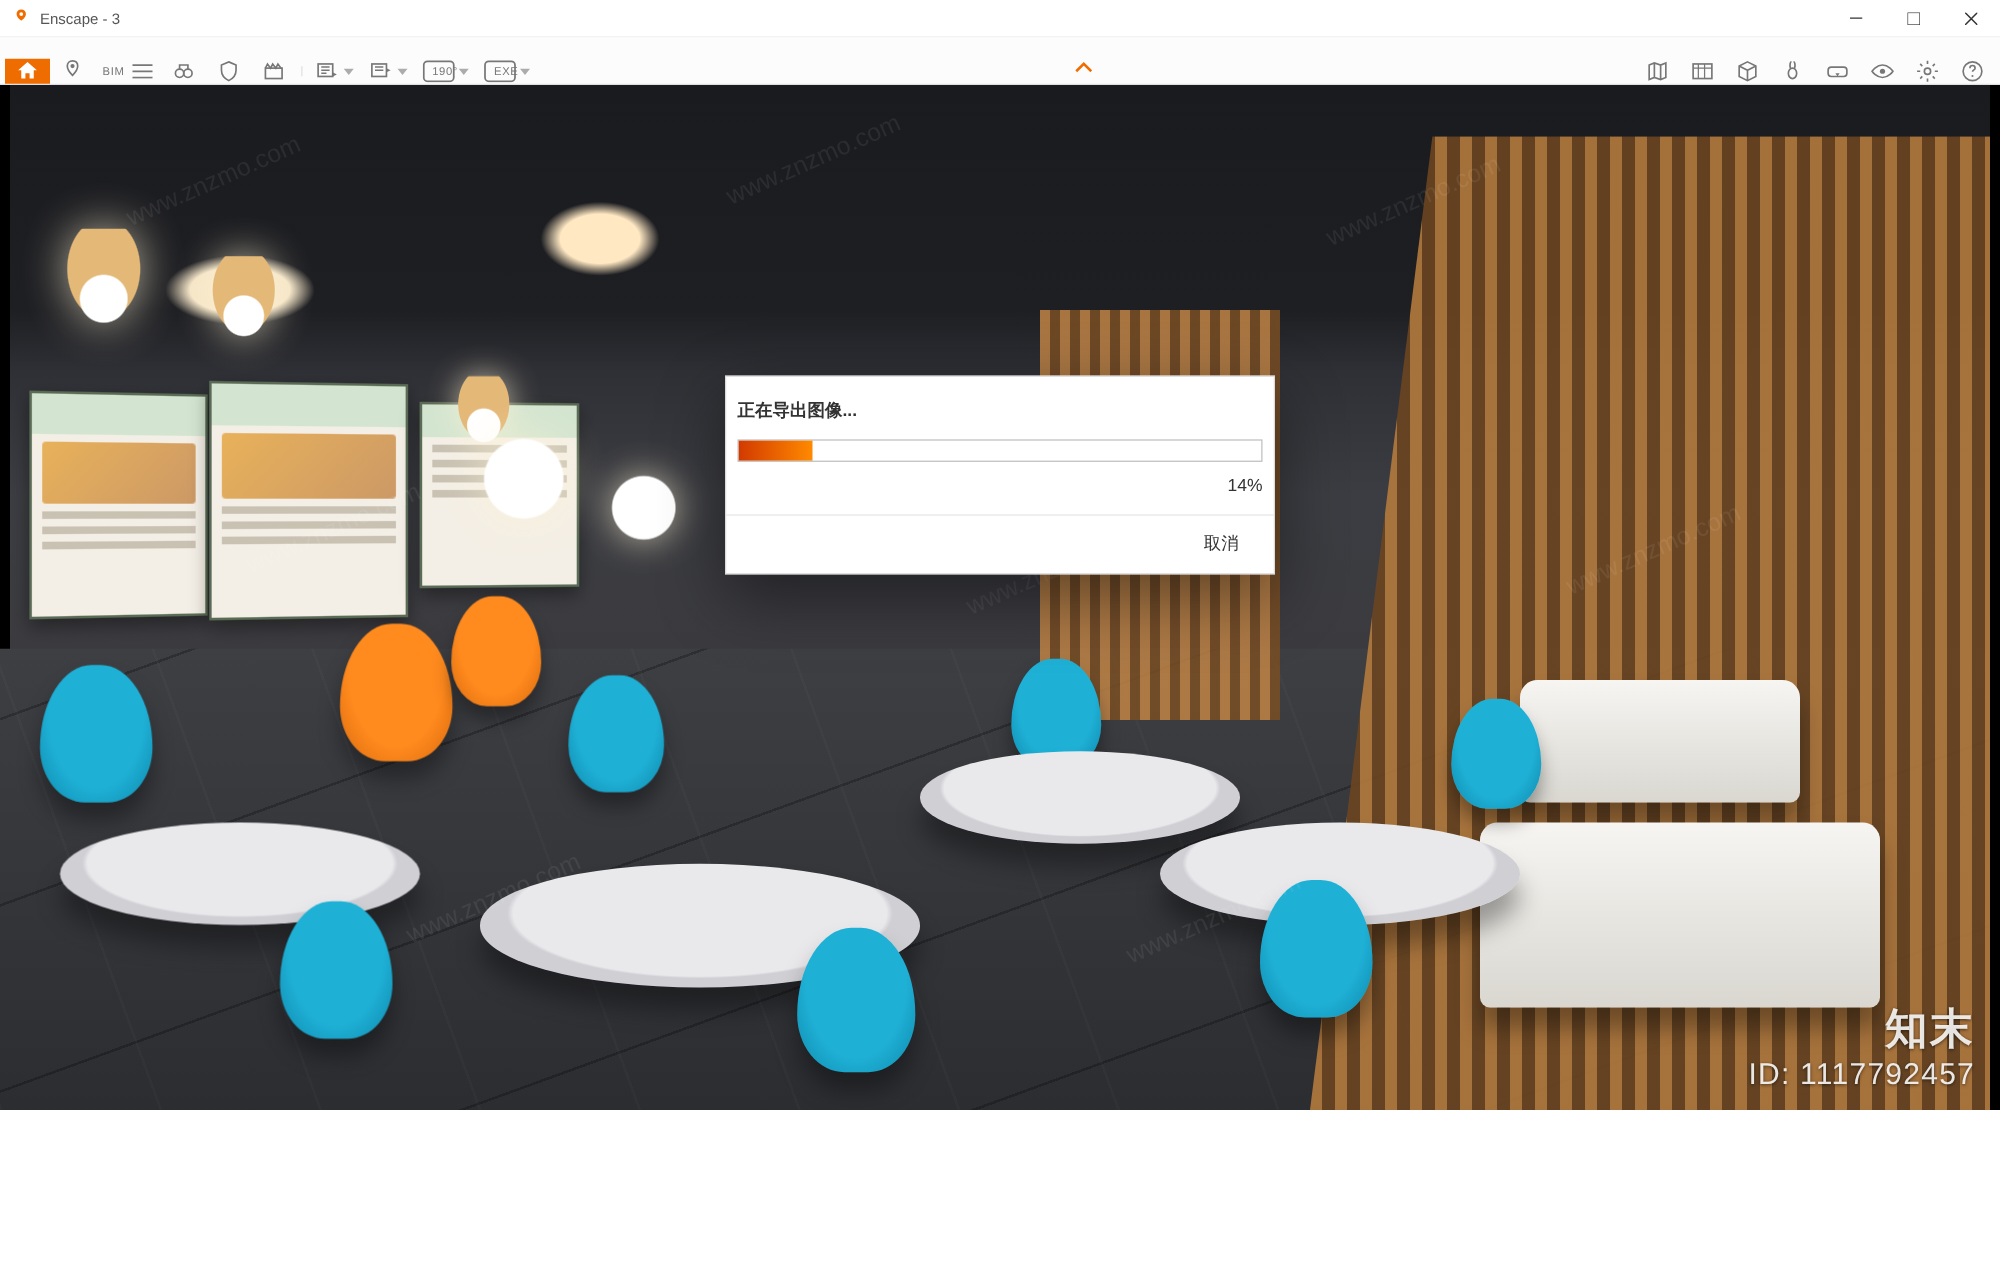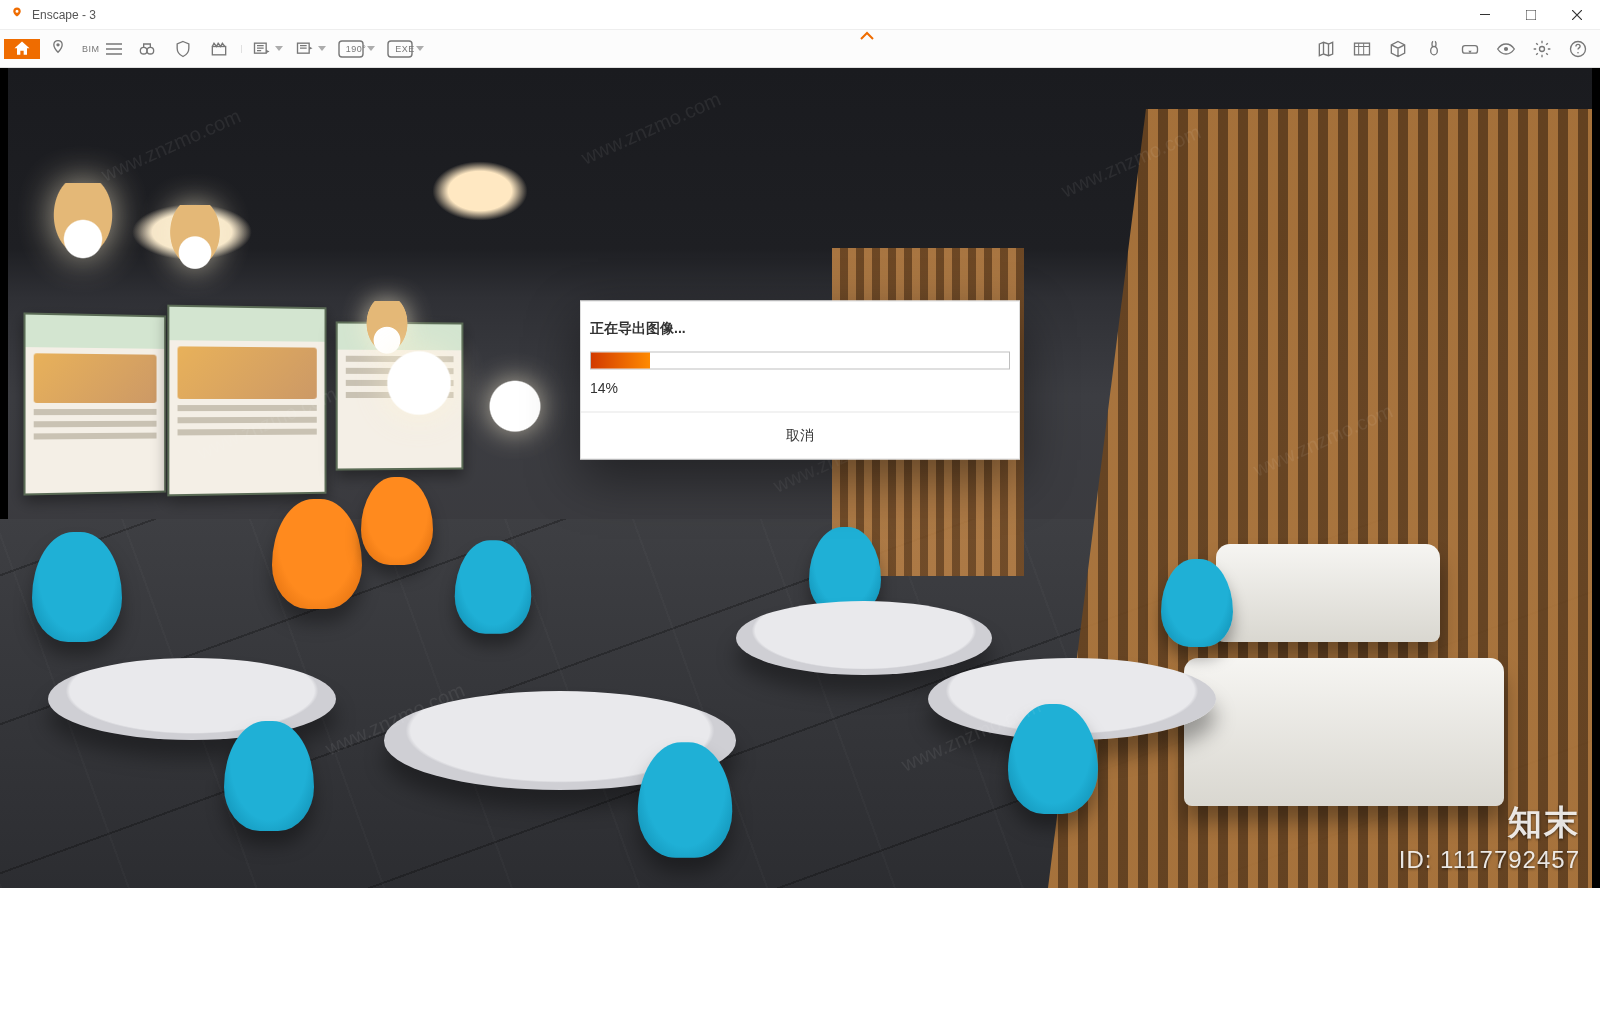--- a/index.html
+++ b/index.html
@@ -42,21 +42,21 @@
     width: 46px; height: 30px;
     display: flex; align-items: center; justify-content: center;
     color: #333;
   }
 
   
   .toolbar {
     height: 38px;
     background: var(--toolbar-bg);
     border-bottom: 1px solid var(--border);
-    display: flex; align-items: center;
+    display: flex; align-items: flex-end;
     padding: 0 4px;
   }
   .tool-group { display: flex; align-items: stretch; }
   .tool-btn {
     min-width: 36px; padding: 0 6px;
     display: flex; align-items: center; justify-content: center;
     color: #777; gap: 3px;
     position: relative;
     font-size: 10px;
   }
@@ -188,23 +188,23 @@
   }
   .dialog .body { padding: 18px 9px 16px; }
   .dialog .title { font-size:14px; font-weight:600; margin-bottom:14px; }
   .progress {
     height:18px; border:1px solid #bfbfbf; background:#fff; position:relative;
   }
   .progress .fill {
     position:absolute; left:0; top:0; bottom:0;
     background: linear-gradient(90deg, #d23a00 0%, #ff8a00 100%);
   }
-  .dialog .pct { text-align:left; margin-top:10px; font-size:14px; }
+  .dialog .pct { text-align:right; margin-top:10px; font-size:14px; }
   .dialog .footer {
-    border-top:1px solid #e6e6e6; padding:10px 18px; text-align:center;
+    border-top:1px solid #e6e6e6; padding:10px 18px; text-align:right;
   }
   .dialog .cancel {
     display:inline-block; padding:4px 10px; font-size:14px; cursor:pointer;
   }
 
   
   .ico svg { width:20px; height:20px; display:block; }
 </style>
 </head>
 <body>

